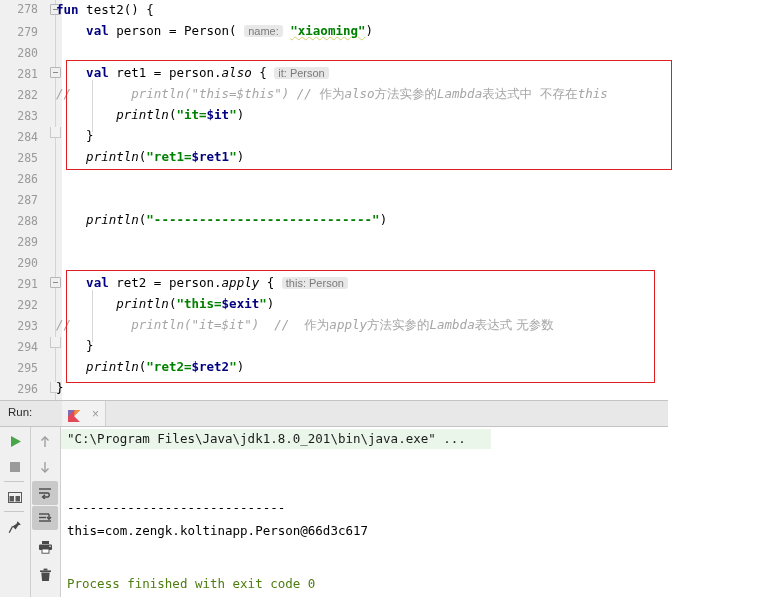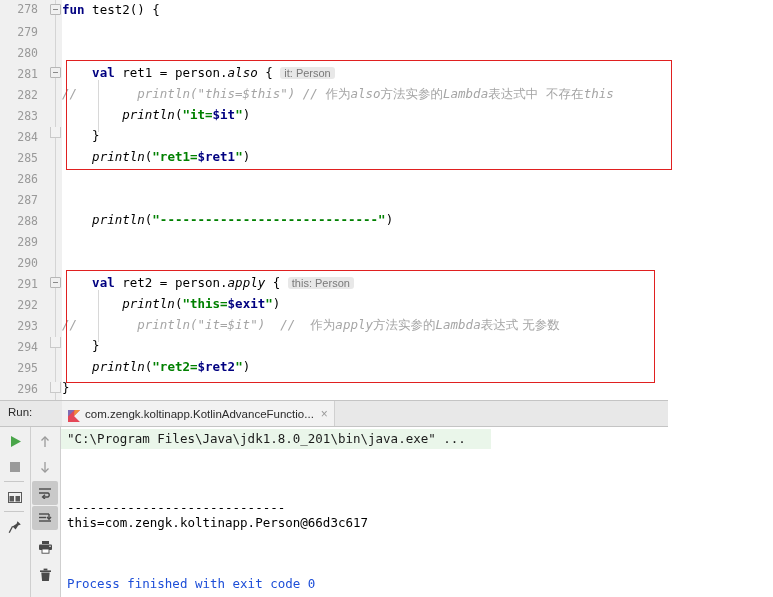--- a/index.html
+++ b/index.html
@@ -37,21 +37,21 @@
   }
   .fold-marker::before{
     content:""; position:absolute; left:2px; top:4px; width:5px; height:1px;
     background:#8a8a8a;
   }
   .fold-bracket{
     position:absolute; left:50px; width:11px; height:11px;
     border:1px solid #c9c9c9; border-top:none; background:#f2f2f2;
   }
 
-  .code-area { position:absolute; left:62px; top:0; right:0; height:400px; }
+  .code-area { position:absolute; left:56px; top:0; right:0; height:400px; }
   .cline {
     position:absolute; left:0; height:15px; line-height:15px; white-space:pre;
     font-family:"DejaVu Sans Mono","Liberation Mono",monospace;
     font-size:12.5px; color:#000000;
   }
   .kw      { color:#000080; font-weight:bold; }
   .plain   { color:#000000; }
   .str     { color:#008000; font-weight:bold; }
   .tmpl    { color:#000080; font-weight:bold; }
   .cmt     { color:#a5a5a5; font-style:italic; }
@@ -128,21 +128,21 @@
     position:absolute; left:60px; top:27px; width:1px; height:170px; background:#cfcfcf;
   }
   .oline{
     position:absolute; left:6px; white-space:pre;
     font-family:"DejaVu Sans Mono","Liberation Mono",monospace;
     font-size:12.5px; color:#000000; line-height:20px; height:20px;
   }
   .oline.cmdline{
     background:#eaf6ea; color:#1a1a1a; left:0; padding-left:6px;
   }
-  .oline.finished{ color:#1d4ed8; }
+  .oline.finished{ color:#4d7c0f; }
 
   .watermark{
     position:absolute; right:12px; bottom:14px;
     font-size:14px; color:#d0d0d0;
     font-family:"DejaVu Sans", sans-serif;
     letter-spacing:0.4px;
   }
 </style>
 </head>
 <body>
@@ -181,20 +181,21 @@
     <div class="fold-bracket" style="top:337px"></div>
     <div class="fold-bracket" style="top:382px"></div>
 
     <div class="code-area">
 
       <div class="indent-guide" style="left:36px; top:80px; height:52px;"></div>
       <div class="indent-guide" style="left:36px; top:290px; height:52px;"></div>
 
       <div class="cline" style="top:2px"><span class="kw">fun</span> <span class="plain">test2() {</span></div>
 
+      <div class="cline" style="top:23px"><span class="plain">    </span><span class="kw">val</span><span class="plain"> person = Person( </span><span class="hint">name:</span><span class="plain"> </span><span class="str squiggle">"xiaoming"</span><span class="plain">)</span></div>
 
       <div class="cline" style="top:65px"><span class="plain">    </span><span class="kw">val</span><span class="plain"> ret1 = person.</span><span class="ital">also</span><span class="plain"> { </span><span class="hint">it: Person</span></div>
 
       <div class="cline cmt" style="top:86px"><span>//        println("this=$this") // </span><span class="cmt-cn">作为</span><span>also</span><span class="cmt-cn">方法实参的</span><span>Lambda</span><span class="cmt-cn">表达式中  不存在</span><span>this</span></div>
 
       <div class="cline" style="top:107px"><span class="plain">        </span><span class="ital">println</span><span class="plain">(</span><span class="str">"it=</span><span class="tmpl">$it</span><span class="str">"</span><span class="plain">)</span></div>
 
       <div class="cline" style="top:128px"><span class="plain">    }</span></div>
 
       <div class="cline" style="top:149px"><span class="plain">    </span><span class="ital">println</span><span class="plain">(</span><span class="str">"ret1=</span><span class="tmpl">$ret1</span><span class="str">"</span><span class="plain">)</span></div>
@@ -224,21 +225,20 @@
     <div class="run-label">Run:</div>
 
     <div class="run-tab">
       <span class="kotlin-icon">
         <svg width="12" height="12" viewBox="0 0 12 12">
           <polygon points="0,0 12,0 6,6 12,12 0,12" fill="#e44857"></polygon>
           <polygon points="0,0 6.5,0 0,6.5" fill="#7f6cb4"></polygon>
           <polygon points="6.5,0 12,0 6,6" fill="#ef8d3c"></polygon>
         </svg>
       </span>
-      <span class="run-tab-label">com.zengk.koltinapp.KotlinAdvanceFunctio...</span>
       <span class="run-tab-close">×</span>
     </div>
     <div class="run-header-bottom"></div>
 
     <div class="toolbar-left">
       <div class="tb-btn" style="left:2px; top:2px;">
         <svg width="13" height="13" viewBox="0 0 13 13">
             <polygon points="2,1 12,6.5 2,12" fill="#49a549"></polygon>
           </svg>
       </div>
@@ -310,18 +310,18 @@
           <path d="M2.3 4.4 H10.7 L9.9 13 H3.1 Z" fill="#4a4a4a"></path>
         </svg>
       </div>
     </div>
 
     <div class="console-divider"></div>
 
     <div class="console">
       <div class="oline cmdline" style="top:2px; width:430px;">"C:\Program Files\Java\jdk1.8.0_201\bin\java.exe" ...</div>
       <div class="oline" style="top:71px">-----------------------------</div>
-      <div class="oline" style="top:86px">this=com.zengk.koltinapp.Person@66d3c617</div>
+      <div class="oline" style="top:94px">this=com.zengk.koltinapp.Person@66d3c617</div>
       <div class="oline finished" style="top:147px">Process finished with exit code 0</div>
     </div>
   </div>
 
 </div>
 
 </body></html>

